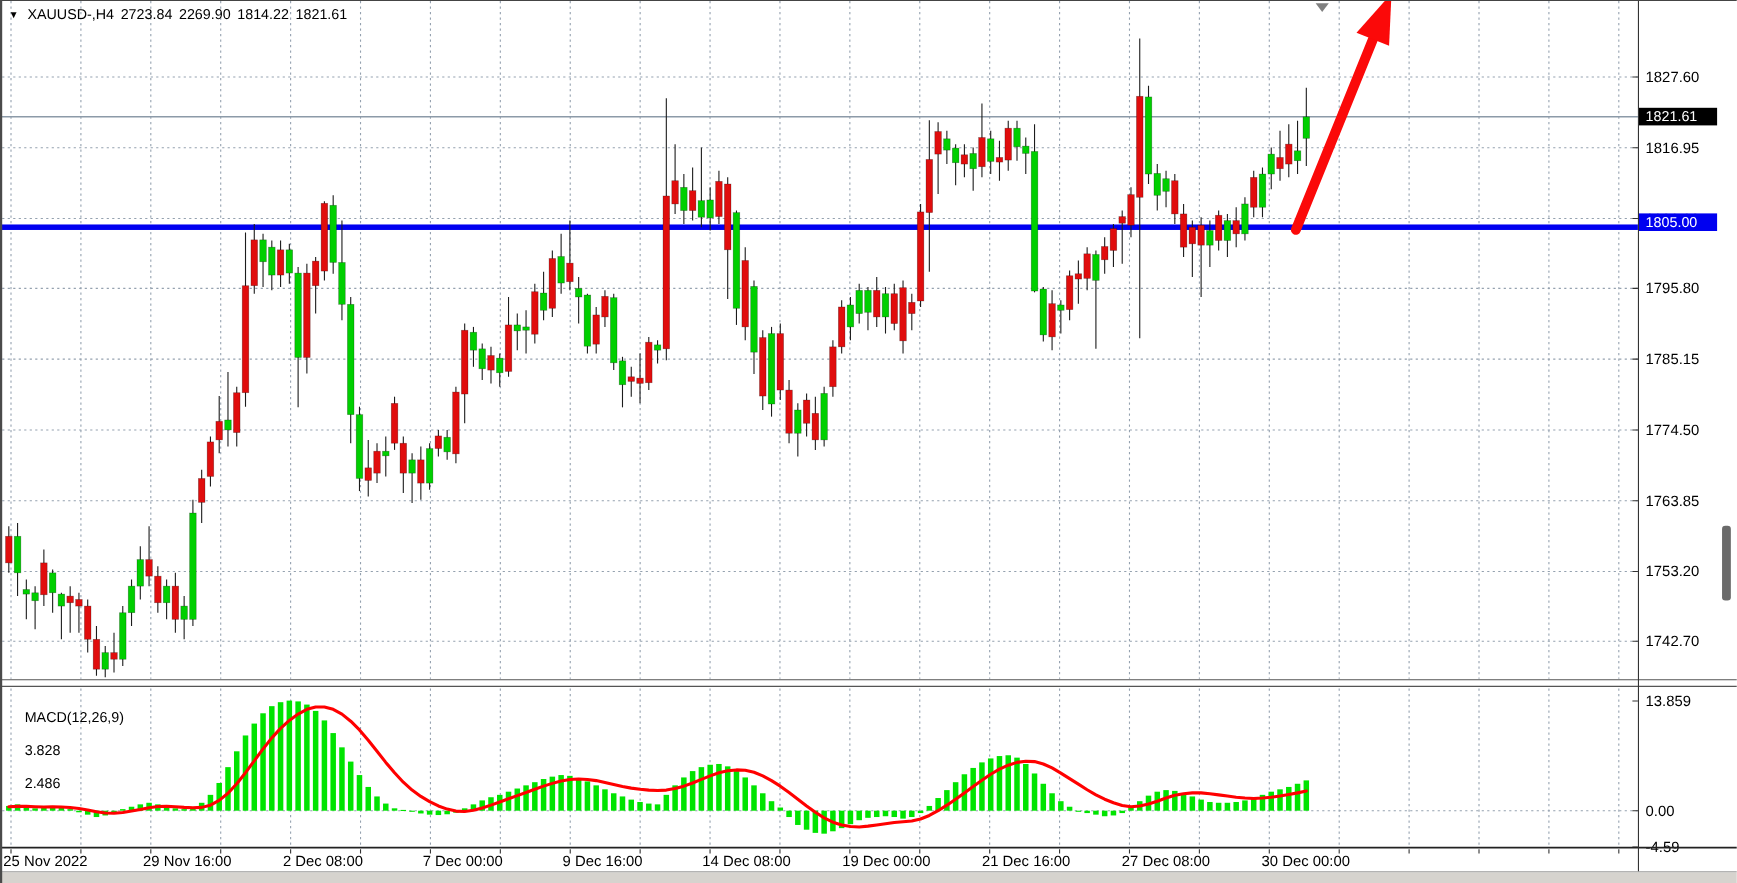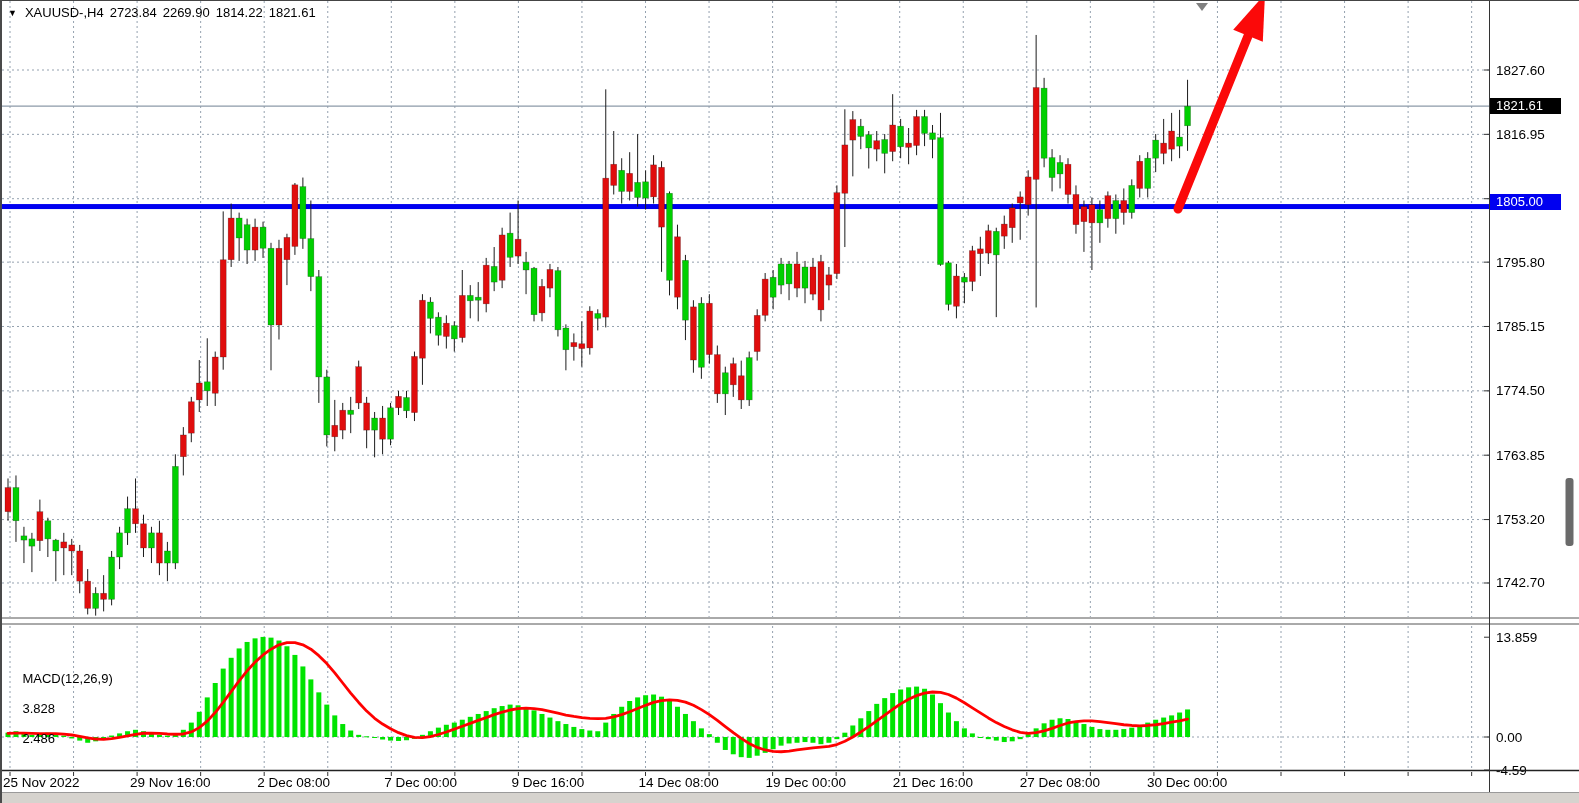--- a/index.html
+++ b/index.html
@@ -2,21 +2,21 @@
 <html><head>
 <meta charset="utf-8">
 <style>
   html,body{margin:0;padding:0;background:#fff;}
   #app{position:relative;width:1579px;height:803px;overflow:hidden;background:#fff;
        font-family:"Liberation Sans",sans-serif;-webkit-font-smoothing:antialiased;}
   #chart-svg{position:absolute;left:0;top:0;}
   .overlay{position:absolute;color:#000;font-size:13px;white-space:pre;}
   #title-bar{left:8px;top:5px;display:flex;align-items:center;gap:6px;font-weight:500;}
   #title-bar .tri{font-size:9px;margin-right:2px;}
-  #macd-label{left:8px;top:656px;}
+  #macd-label{left:8px;top:629px;}
   .badge{position:absolute;left:1490px;width:71px;height:16px;color:#fff;
          font-size:13px;line-height:16px;padding-left:6px;box-sizing:border-box;}
   #bid-badge{top:98px;background:#000;}
   #hline-badge{top:194px;background:#0000f0;}
 </style>
 </head>
 <body>
 
 <div id="app">
   <svg id="chart-svg" width="1579" height="803" xmlns="http://www.w3.org/2000/svg">

